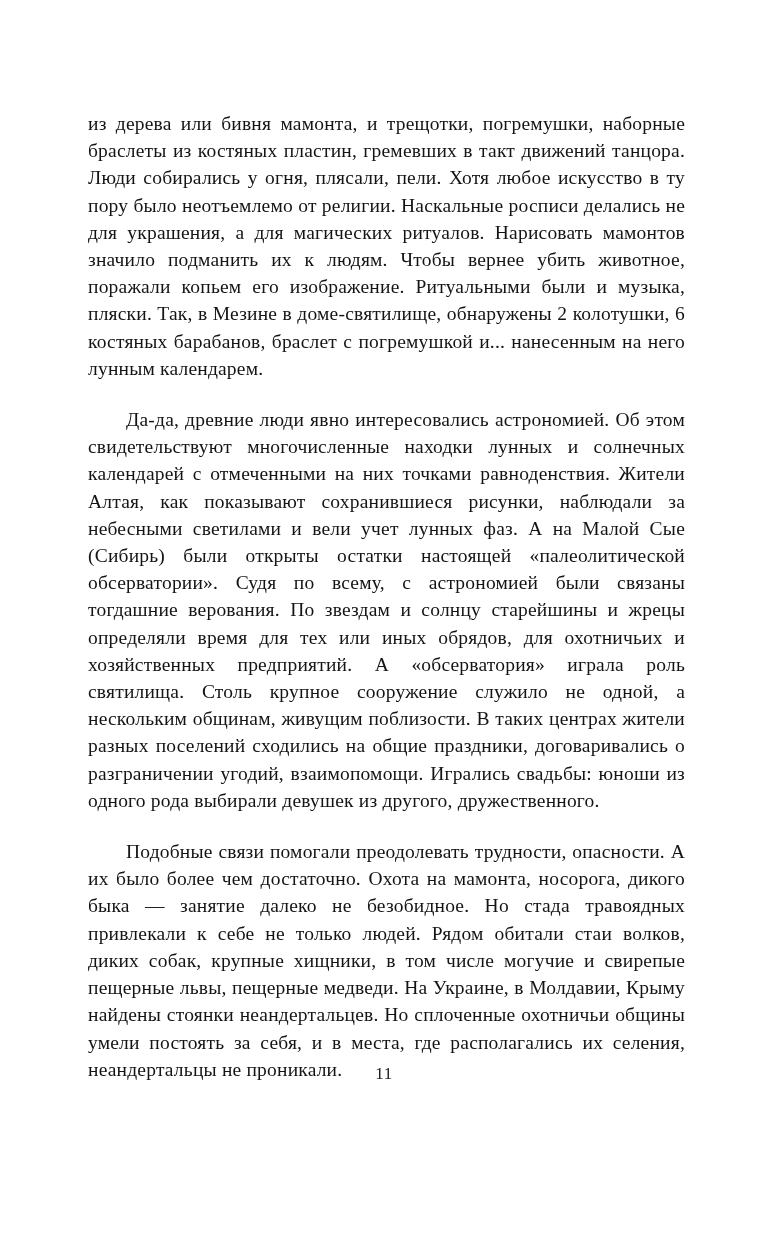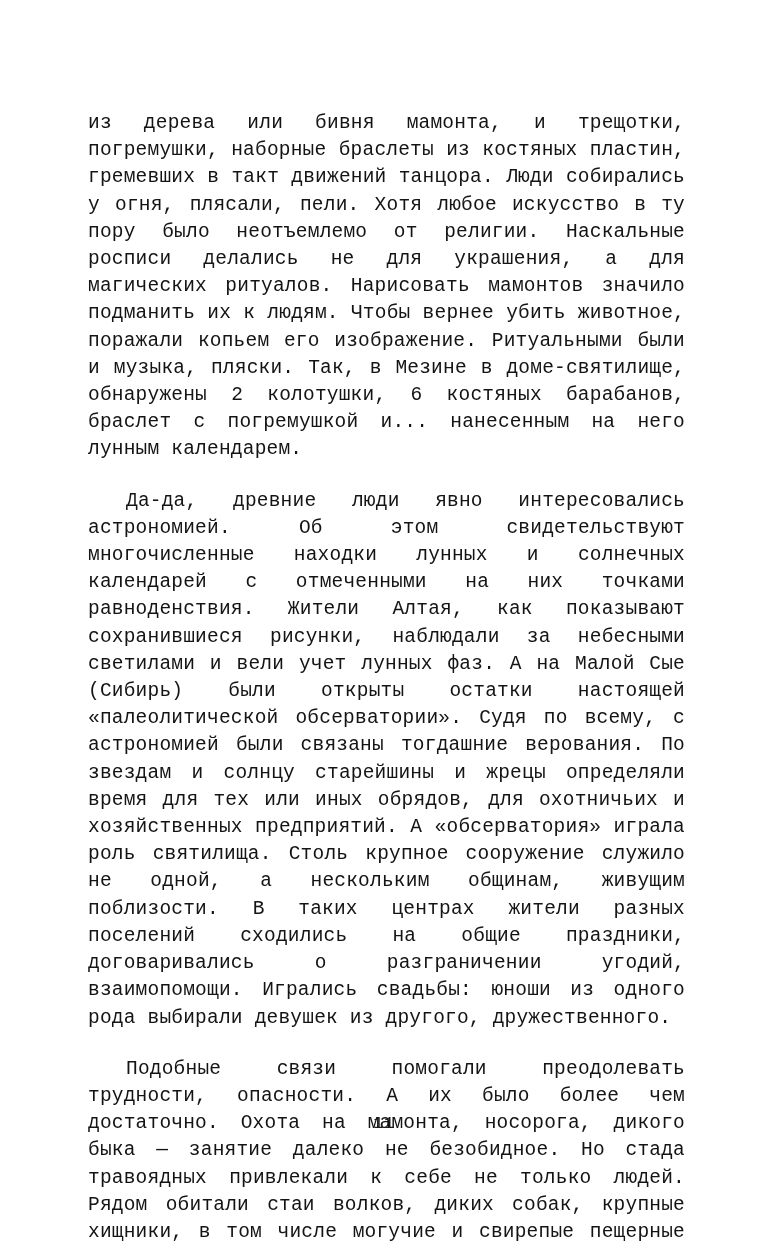--- a/index.html
+++ b/index.html
@@ -6,21 +6,21 @@
     margin: 0;
     padding: 0;
     background: #ffffff;
   }
   .page {
     position: relative;
     width: 768px;
     height: 1241px;
     background: #ffffff;
     color: #141414;
-    font-family: Liberation Mono, monospace;
+    font-family: Liberation Serif, serif;
     overflow: hidden;
   }
   .text-block {
     position: absolute;
     left: 88px;
     top: 110px;
     width: 597px;
     font-size: 19.5px;
     line-height: 27.2px;
     text-align: justify;
@@ -31,21 +31,21 @@
   .text-block p {
     margin: 0;
     padding: 0;
   }
   .text-block p.indent {
     text-indent: 38px;
     margin-top: 24px;
   }
   .page-number {
     position: absolute;
-    top: 1114px;
+    top: 1064px;
     left: 0;
     width: 100%;
     text-align: center;
     font-size: 17px;
     letter-spacing: 0.5px;
     color: #1a1a1a;
   }
 </style>
 </head>
 <body>

